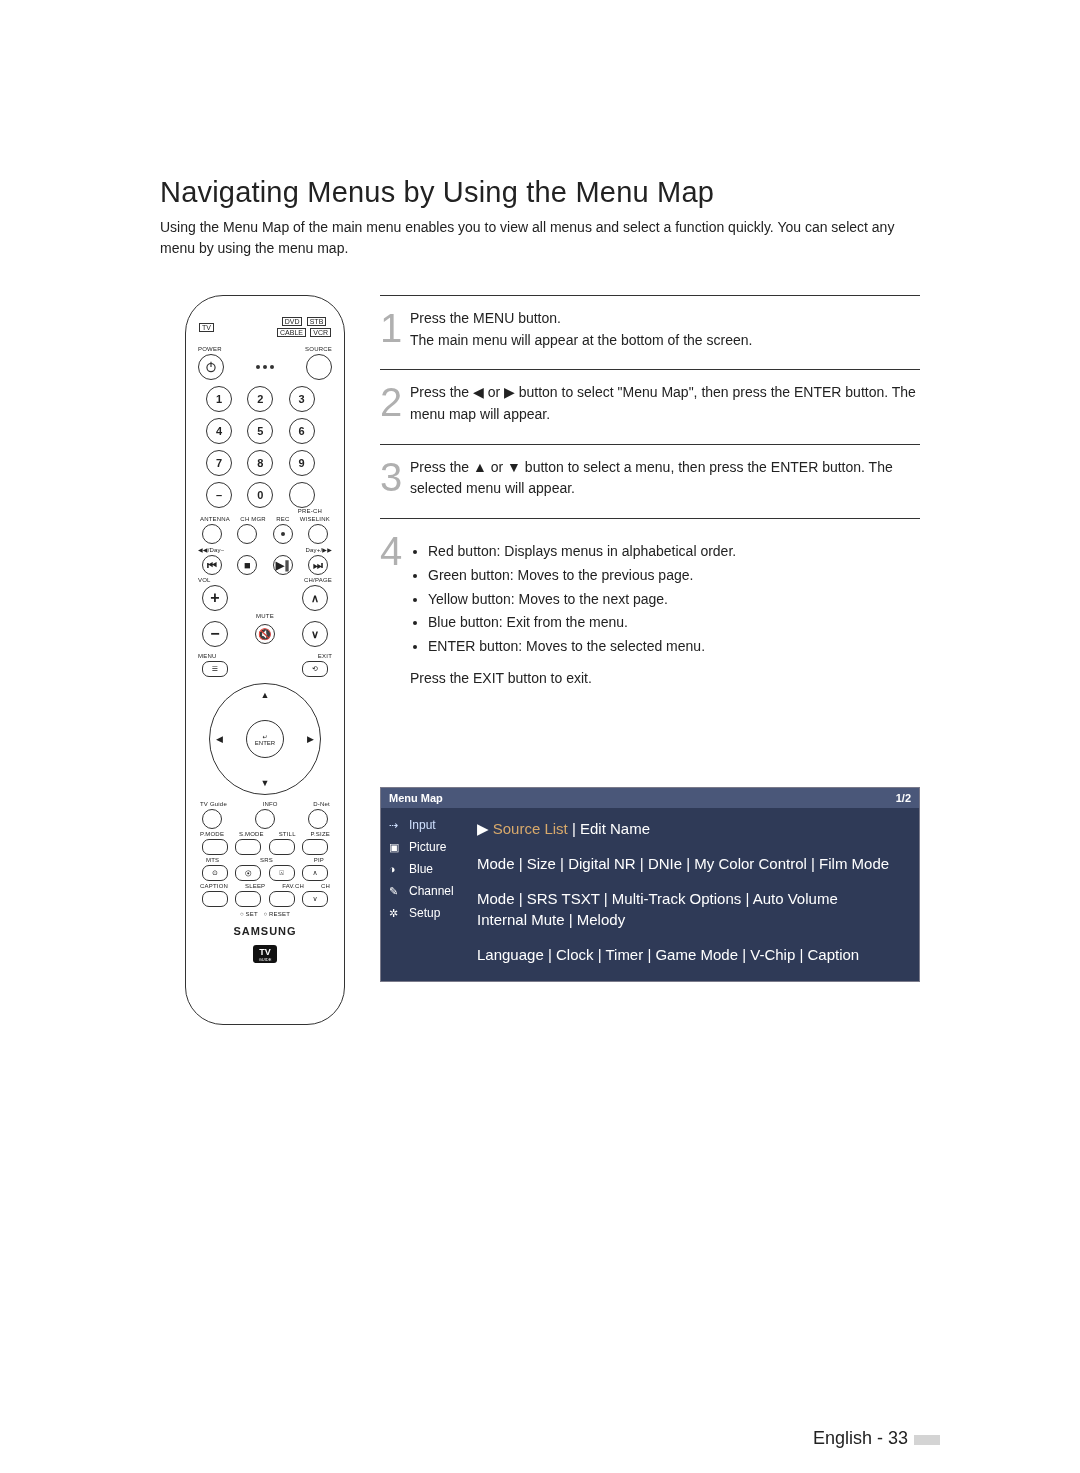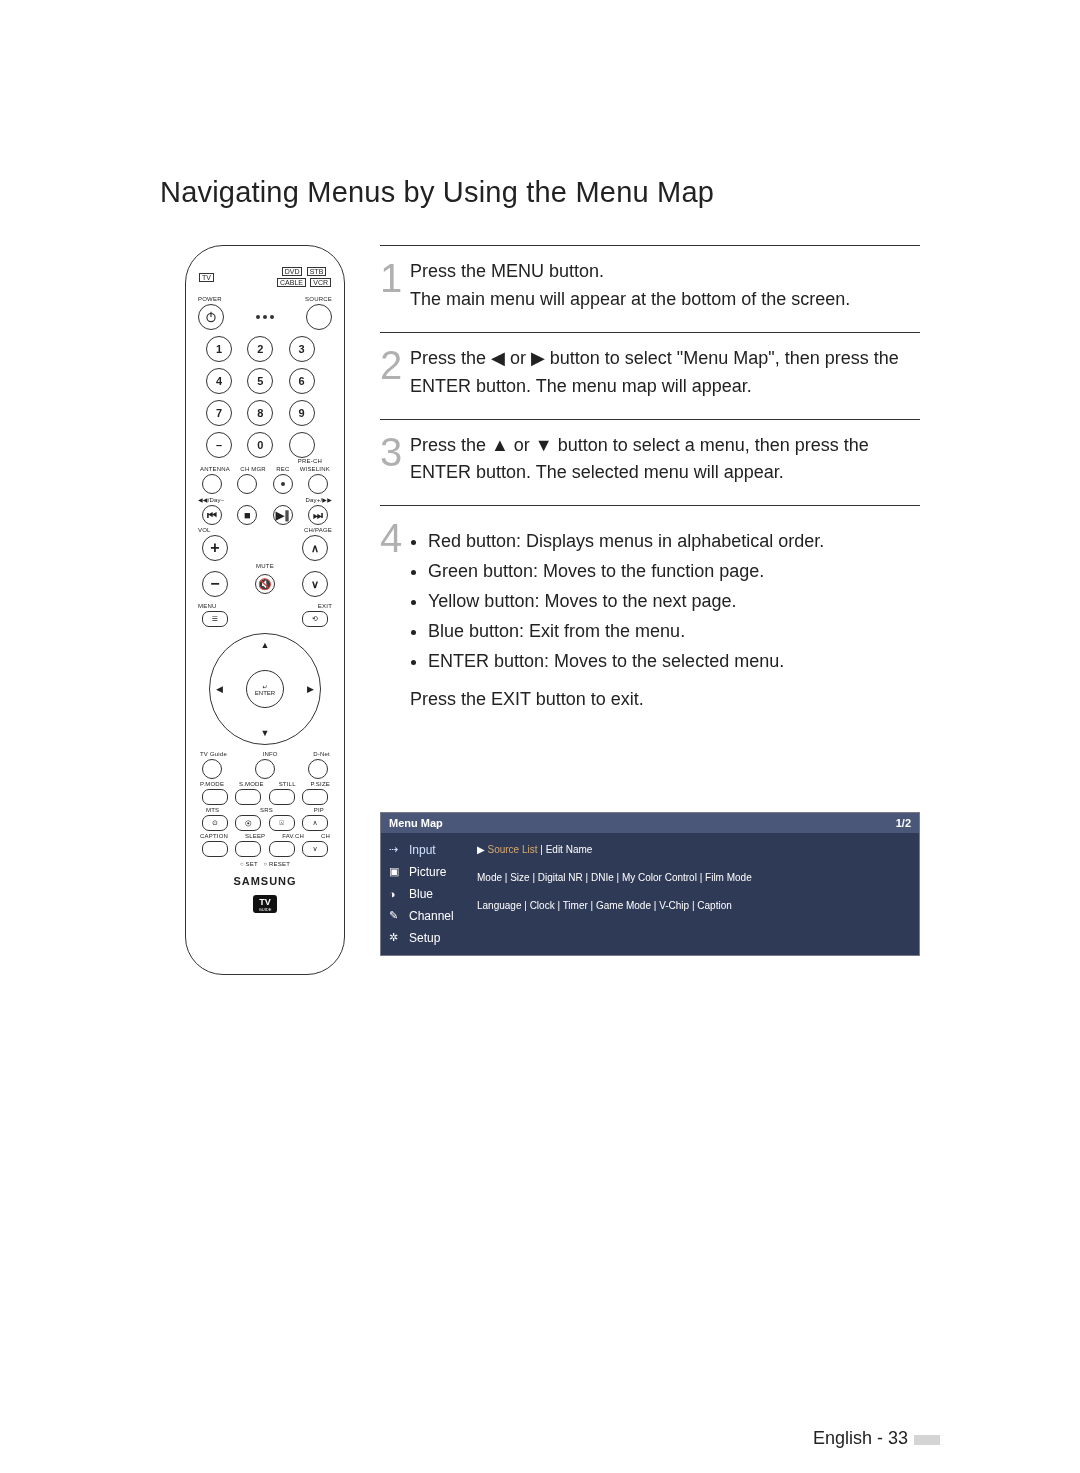--- a/index.html
+++ b/index.html
@@ -24,49 +24,50 @@
   .remote .nav .dn{bottom:6px;left:50%;transform:translateX(-50%)}
   .remote .nav .lf{left:6px;top:50%;transform:translateY(-50%)}
   .remote .nav .rt{right:6px;top:50%;transform:translateY(-50%)}
   .remote .brand{font-weight:bold;letter-spacing:1px;font-size:11px;margin-top:8px}
   .remote .tvguide{width:24px;height:18px;background:#111;color:#fff;border-radius:3px;margin:8px auto;font-size:6px;display:flex;flex-direction:column;align-items:center;justify-content:center}
   .remote .btnxb{width:24px;height:14px;border:1px solid #333;border-radius:7px;display:inline-flex;align-items:center;justify-content:center;font-size:7px}
   .remote .power svg{width:14px;height:14px}
   
   .step{border-top:1px solid #333;padding:12px 0 18px 0;display:flex}
   .step .num{width:30px;flex:0 0 30px;font-size:40px;font-weight:300;color:#b0b0b0;line-height:1}
-  .step .body{flex:1;font-size:18px;line-height:1.55}
+  .step .body{flex:1;font-size:14px;line-height:1.55}
   .step .body ul{margin:10px 0 10px 18px;padding:0}
   .step .body li{margin:2px 0}
   
   .osd-wrap{margin-top:80px}
   .osd{border:1px solid #7a7a8a;background:#2f3a57;color:#fff;font-size:11px}
   .osd-title{background:#4a5779;padding:4px 8px;display:flex;justify-content:space-between;font-weight:bold}
   .osd-body{display:flex}
   .osd-side{width:96px;padding:6px 0}
   .osd-main{flex:1;padding:6px 6px 6px 0}
   .osd-item{display:flex;align-items:center;padding:4px 8px;font-size:12px}
   .osd-item.sel{color:#cfe0ff}
   .osd-item .ic{width:14px;display:inline-block;margin-right:6px;font-size:11px}
-  .osd-val{padding:4px 0 10px 0;font-size:10px;line-height:1.4}
+  .osd-val{padding:4px 0 10px 0;font-size:15px;line-height:1.4}
   .osd-val .hl{color:#d8a96b}
   .osd-foot{background:#1f2842;padding:4px 8px;display:flex;justify-content:flex-end;gap:10px;font-size:10px}
   .osd-foot span.dot{display:inline-block;width:16px;height:7px;border-radius:3px;vertical-align:1px;margin-right:4px}
   .d-red{background:#c33}
   .d-grn{background:#3a3}
   .d-yel{background:#cc3}
   .d-blu{background:#6ca8d0}
   .footer{position:absolute;bottom:40px;right:140px;font-size:18px}
   .footer .bar{display:inline-block;width:26px;height:10px;background:#d4d4d4;margin-left:6px;vertical-align:-1px}
 </style>
 </head>
 <body>
 
 <div class="page">
   <h1>Navigating Menus by Using the Menu Map</h1>
+  <div class="intro">Using the Menu Map of the main menu enables you to view all menus and select a function quickly. You can select any menu by using the menu map.</div>
 
   <div class="cols">
     <div class="left">
       <div class="remote">
         <div class="row">
           <span class="box">TV</span>
           <span>
             <span class="box">DVD</span>
             <span class="box">STB</span><br>
             <span class="box">CABLE</span>
@@ -235,21 +236,21 @@
       </div>
       <div class="step">
         <div class="num">3</div>
         <div class="body"><span>Press the ▲ or ▼ button to select a menu, then press the ENTER button. The selected menu will appear.</span></div>
       </div>
       <div class="step" style="border-bottom:none">
         <div class="num">4</div>
         <div class="body">
           <ul>
             <li>Red button: Displays menus in alphabetical order.</li>
-            <li>Green button: Moves to the function page.</li>
+            <li>Green button: Moves to the previous page.</li>
             <li>Yellow button: Moves to the next page.</li>
             <li>Blue button: Exit from the menu.</li>
             <li>ENTER button: Moves to the selected menu.</li>
           </ul>
           <span>Press the EXIT button to exit.</span>
         </div>
       </div>
 
       <div class="osd-wrap">
         <div class="osd">
@@ -276,20 +277,22 @@
                   <span>Channel</span>
                 </div>
               <div class="osd-item">
                   <span class="ic">✲</span>
                   <span>Setup</span>
                 </div>
             </div>
             <div class="osd-main">
               <div class="osd-val">▶ <span class="hl">Source List</span><span> | Edit Name</span></div>
               <div class="osd-val">Mode | Size | Digital NR | DNIe | My Color Control | Film Mode</div>
+              <div class="osd-val" style="white-space:pre-line">Mode | SRS TSXT | Multi-Track Options | Auto Volume
+Internal Mute | Melody</div>
               <div class="osd-val">Language | Clock | Timer | Game Mode | V-Chip | Caption</div>
             </div>
           </div>
         </div>
       </div>
     </div>
   </div>
 
   <div class="footer">
     <span>English - 33</span><span class="bar"></span>

